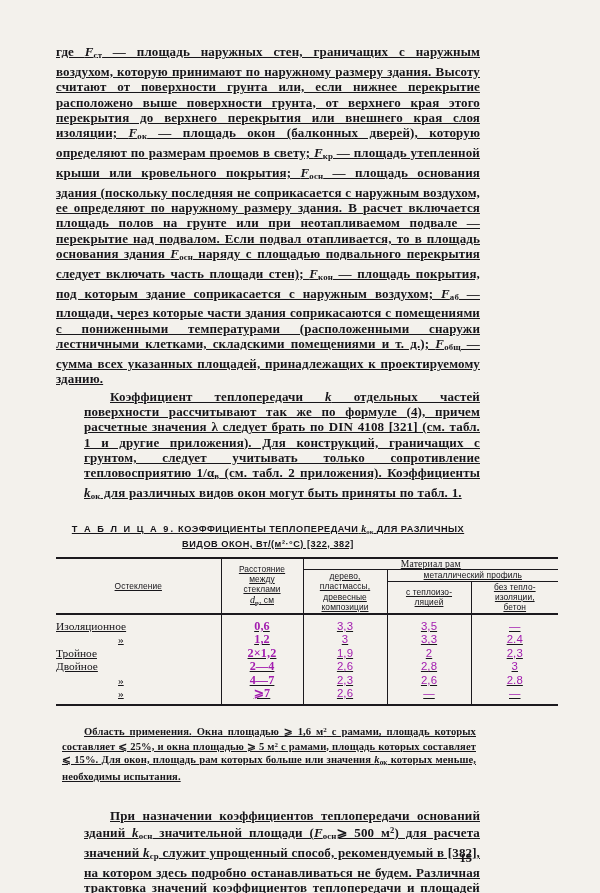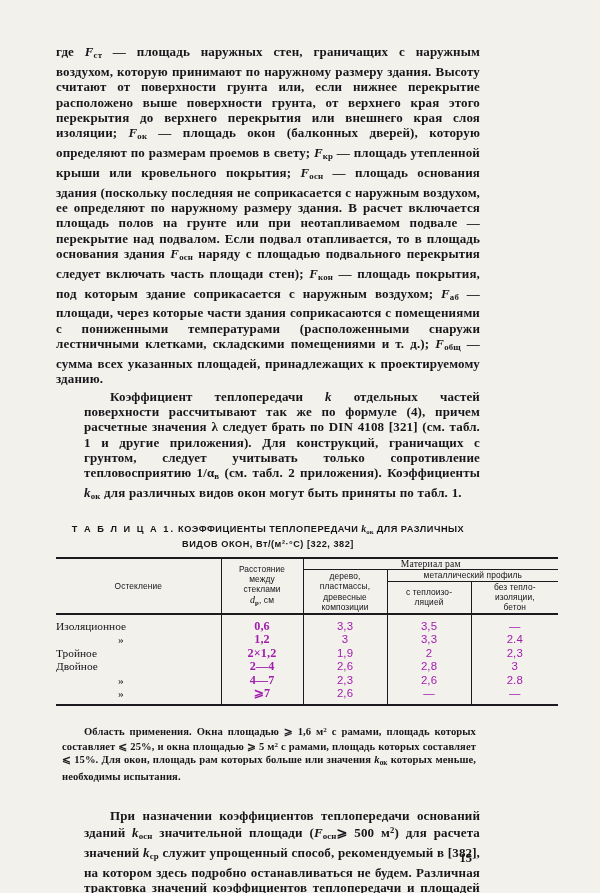--- a/index.html
+++ b/index.html
@@ -15,20 +15,21 @@
     overflow: hidden;
   }
 
   .page {
     position: relative;
     width: 522px;
     height: 893px;
     background: #f3f1ec;
     box-sizing: border-box;
     padding: 44px 42px 14px 56px;
+    text-decoration: underline;
   }
 
   
   .para {
     font-size: 13.0px;
     line-height: 15.35px;
     text-align: justify;
     text-justify: inter-word;
     margin: 0;
     letter-spacing: 0.01em;
@@ -186,21 +187,21 @@
 <body>
 
 <div class="page">
 
   <p class="para"><span>где </span><span class="mathvar"><span>F</span><sub>ст</sub></span><span> — площадь наружных стен, граничащих  с наружным воздухом, которую принимают по наружному размеру здания. Высоту считают от поверхности грунта или, если нижнее перекрытие расположено выше поверхности грунта, от  верхнего  края этого перекрытия до верхнего перекрытия или внешнего   края   слоя   изоляции;  </span><span class="mathvar"><span>F</span><sub>ок</sub></span><span> — площадь  окон  (балконных дверей), которую определяют по размерам проемов в свету; </span><span class="mathvar"><span>F</span><sub>кр</sub></span><span> — площадь утепленной  крыши или кровельного покрытия; </span><span class="mathvar"><span>F</span><sub>осн</sub></span><span> — площадь основания здания (поскольку последняя не соприкасается с наружным воздухом, ее определяют по наружному размеру здания. В расчет включается площадь полов на грунте или при неотапливаемом подвале — перекрытие над подвалом. Если подвал отапливается, то в площадь  основания здания </span><span class="mathvar"><span>F</span><sub>осн</sub></span><span> наряду с площадью  подвального  перекрытия  следует  включать часть площади  стен); </span><span class="mathvar"><span>F</span><sub>кон</sub></span><span> — площадь  покрытия,  под которым здание соприкасается с наружным воздухом; </span><span class="mathvar"><span>F</span><sub>аб</sub></span><span> — площади, через  которые части здания соприкасаются с помещениями с пониженными  температурами (расположенными снаружи лестничными клетками, складскими помещениями и т. д.); </span><span class="mathvar"><span>F</span><sub>общ</sub></span><span> — сумма всех указанных площадей, принадлежащих к проектируемому зданию.</span></p>
 
   <p class="para indent"><span>Коэффициент теплопередачи </span><span class="mathvar">k</span><span> отдельных  частей  поверхности рассчитывают так же по формуле (4), причем расчетные значения λ следует брать по DIN 4108 [321] (см. табл. 1 и другие приложения). Для конструкций, граничащих с грунтом, следует учитывать только сопротивление тепловосприятию 1/α</span><sub>в</sub><span> (см. табл. 2 приложения). Коэффициенты </span><span class="mathvar"><span>k</span><sub>ок</sub></span><span> для различных видов окон могут быть приняты по табл. 1.</span></p>
 
   <div class="table-block">
 
-    <div class="tbl-caption"><span class="lbl">Т А Б Л И Ц А  1.</span> <span>КОЭФФИЦИЕНТЫ ТЕПЛОПЕРЕДАЧИ</span> <span class="kv"><i>k</i><sub>ок</sub></span> <span>ДЛЯ РАЗЛИЧНЫХ</span><br><span>ВИДОВ ОКОН, Вт/(м²·°С) [322, 382]</span></div>
+    <div class="tbl-caption"><span class="lbl">Т А Б Л И Ц А  9.</span> <span>КОЭФФИЦИЕНТЫ ТЕПЛОПЕРЕДАЧИ</span> <span class="kv"><i>k</i><sub>ок</sub></span> <span>ДЛЯ РАЗЛИЧНЫХ</span><br><span>ВИДОВ ОКОН, Вт/(м²·°С) [322, 382]</span></div>
 
     <table class="main">
       <colgroup>
         <col style="width:165px">
         <col style="width:82px">
         <col style="width:84px">
         <col style="width:84px">
         <col style="width:87px">
       </colgroup>
       <thead>

